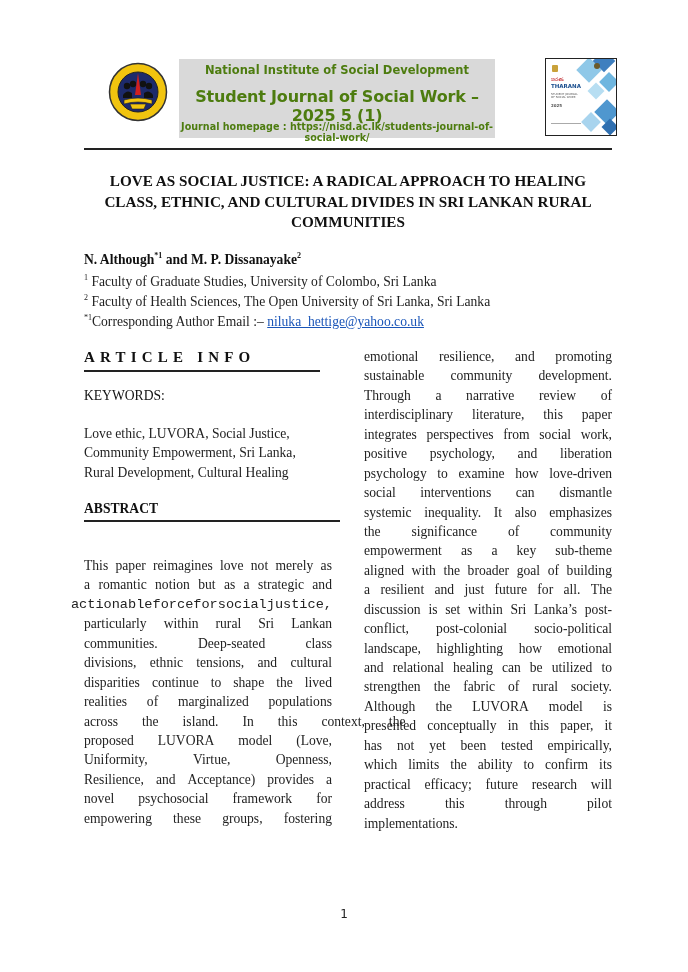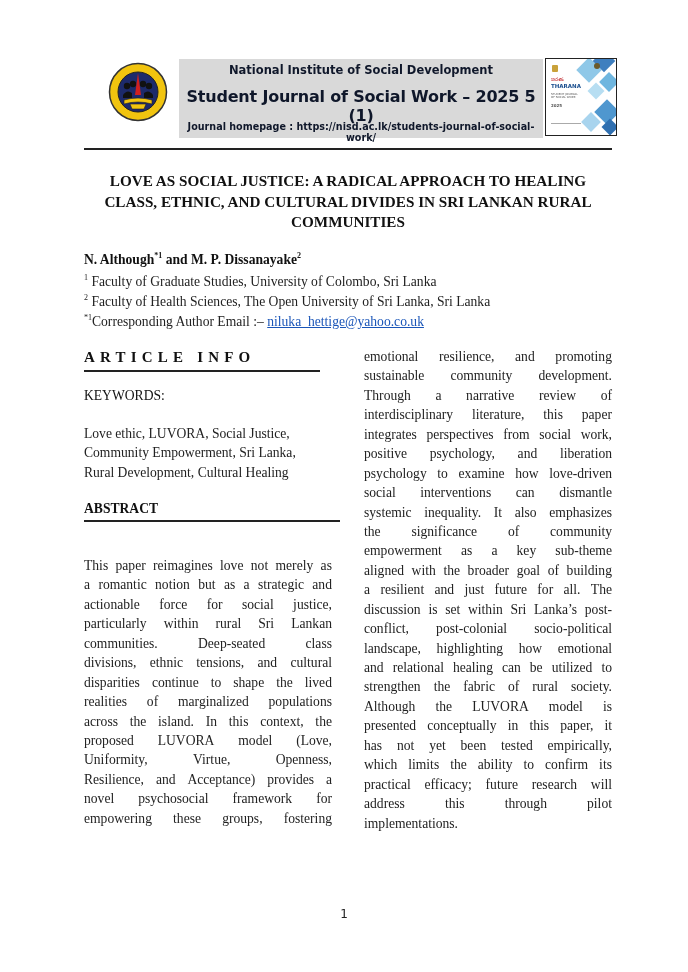--- a/index.html
+++ b/index.html
@@ -5,22 +5,22 @@
     html, body { margin: 0; padding: 0; }
     body {
       width: 688px; height: 972px; background: #ffffff; position: relative; overflow: hidden;
       font-family: "Liberation Serif", serif; color: #1a1a1a;
     }
     .abs { position: absolute; }
 
     
     .logo { left: 108px; top: 62px; width: 60px; height: 60px; }
     .header-box {
-      left: 179px; top: 59px; width: 364px; height: 79px; background: #d9d9d9;
-      font-family: "DejaVu Sans", sans-serif; text-align: center; color: #0f172a;
+      left: 179px; top: 59px; width: 316px; height: 79px; background: #d9d9d9;
+      font-family: "DejaVu Sans", sans-serif; text-align: center; color: #4d7c0f;
     }
     .hb-inst { position: absolute; left: 0; right: 0; top: 4px; font-size: 11.5px; font-weight: bold; }
     .hb-journal { position: absolute; left: 0; right: 0; top: 28px; font-size: 16px; font-weight: bold; letter-spacing: -0.2px; }
     .hb-home { position: absolute; left: 0; right: 0; top: 62px; font-size: 9.6px; font-weight: bold; }
 
     .cover {
       left: 545px; top: 58px; width: 70px; height: 76px; border: 1.5px solid #222; background: #fff; overflow: hidden;
     }
     .cover .shape { position: absolute; transform: rotate(45deg); }
     .cover-emblem { position: absolute; left: 6px; top: 6px; width: 6px; height: 7px; background: #c9a23a; border-radius: 1px; }
@@ -149,21 +149,21 @@
     <span class="ln" style="display: flex; justify-content: space-between;">
       <span>a</span>
       <span>romantic</span>
       <span>notion</span>
       <span>but</span>
       <span>as</span>
       <span>a</span>
       <span>strategic</span>
       <span>and</span>
     </span>
-    <span class="ln" style="display: flex; justify-content: space-between;">
+    <span class="ln" style="display: flex; justify-content: flex-end; font-family: Liberation Mono, monospace;">
       <span>actionable</span>
       <span>force</span>
       <span>for</span>
       <span>social</span>
       <span>justice,</span>
     </span>
     <span class="ln" style="display: flex; justify-content: space-between;">
       <span>particularly</span>
       <span>within</span>
       <span>rural</span>
@@ -189,21 +189,21 @@
       <span>shape</span>
       <span>the</span>
       <span>lived</span>
     </span>
     <span class="ln" style="display: flex; justify-content: space-between;">
       <span>realities</span>
       <span>of</span>
       <span>marginalized</span>
       <span>populations</span>
     </span>
-    <span class="ln" style="display: flex; justify-content: space-between;">
+    <span class="ln" style="display: flex; justify-content: flex-start; gap: 24px;">
       <span>across</span>
       <span>the</span>
       <span>island.</span>
       <span>In</span>
       <span>this</span>
       <span>context,</span>
       <span>the</span>
     </span>
     <span class="ln" style="display: flex; justify-content: space-between;">
       <span>proposed</span>

